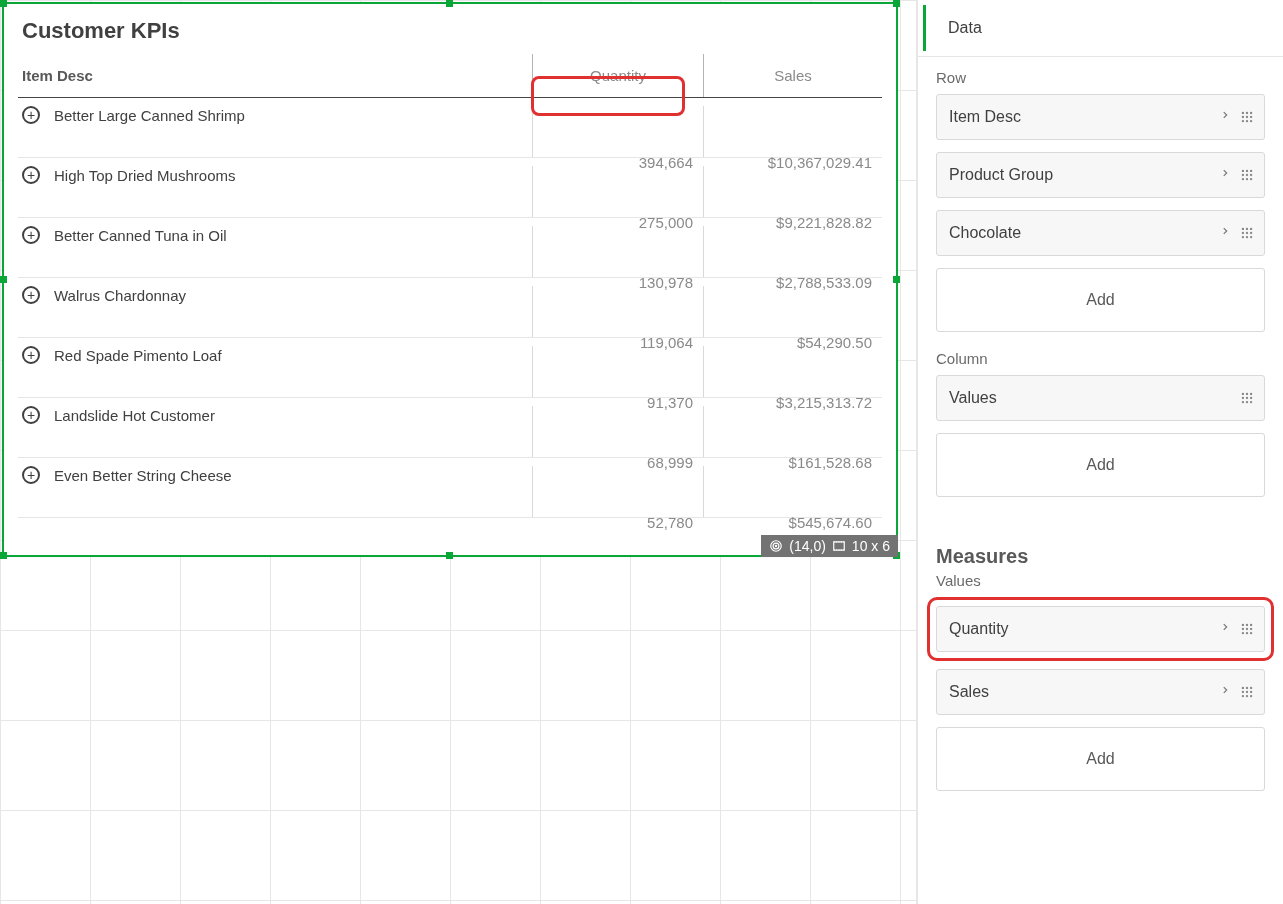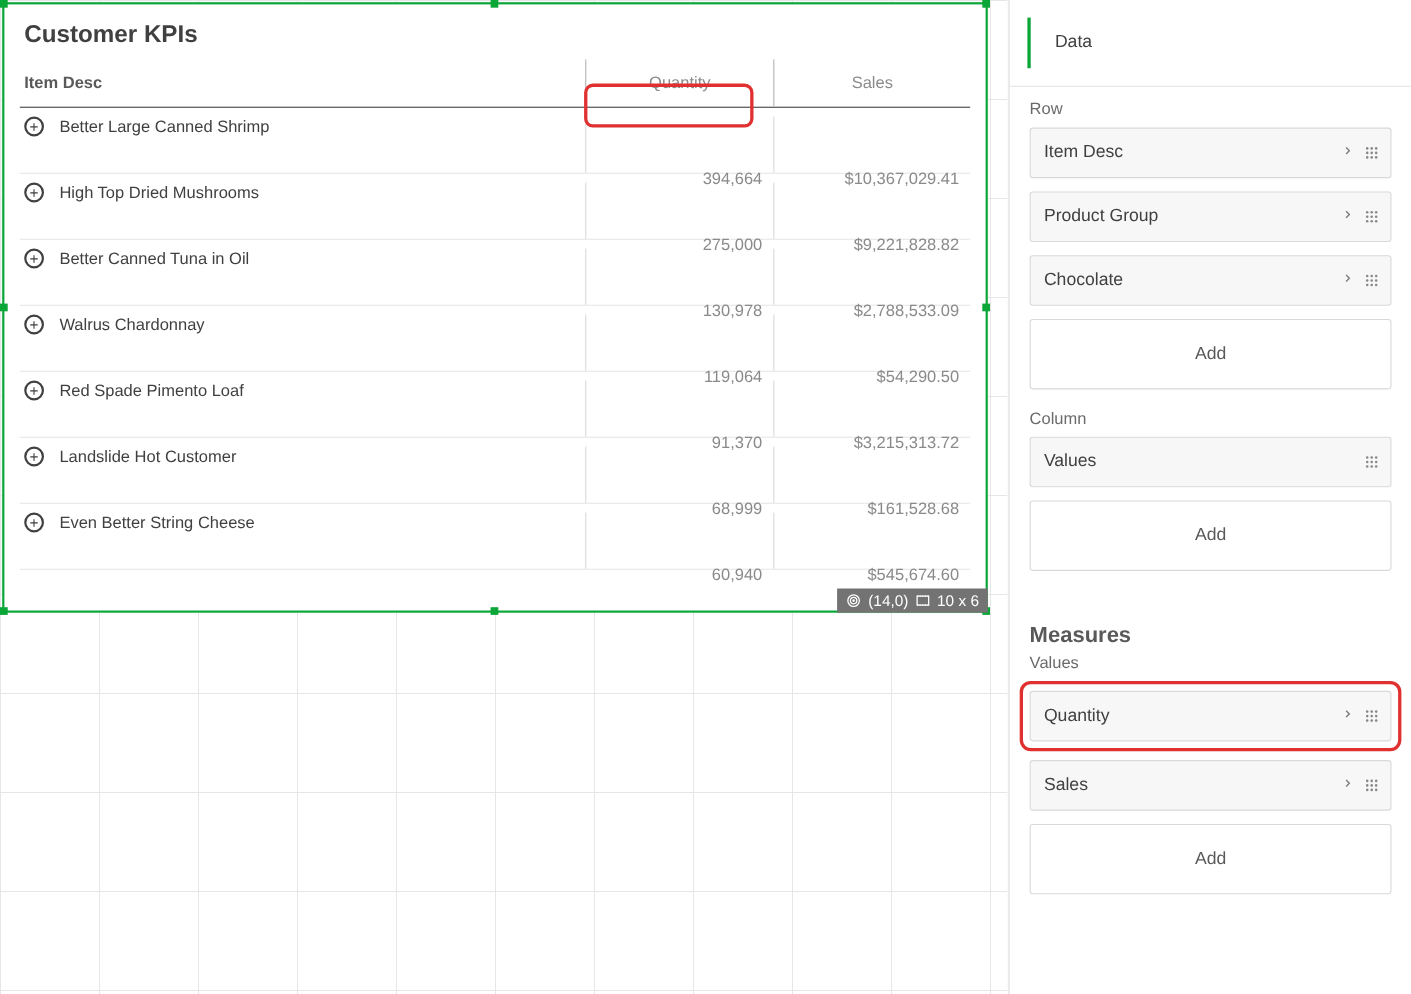--- a/index.html
+++ b/index.html
@@ -166,21 +166,21 @@
   .panel {
     width: 366px;
     background: #fff;
     height: 100%;
     display: flex;
     flex-direction: column;
     border-left: 1px solid #e6e6e6;
   }
   .tab {
     border-bottom: 1px solid #e6e6e6;
-    padding: 16px;
+    padding: 5px;
   }
   .tab-btn {
     display: inline-block;
     padding: 14px 22px;
     font-size: 16px;
     border-left: 3px solid #0aa637;
     color: #404040;
   }
   .panel-body {
     overflow-y: auto;
@@ -334,21 +334,21 @@
               <div class="td-num td-qty">68,999</div>
               <div class="row-sep"></div>
               <div class="td-num td-sales">$161,528.68</div>
             </div>
             <div class="tr">
               <div class="td-item">
                 <span class="expand">+</span>
                 <span>Even Better String Cheese</span>
               </div>
               <div class="row-sep"></div>
-              <div class="td-num td-qty">60,940</div>
+              <div class="td-num td-qty">52,780</div>
               <div class="row-sep"></div>
               <div class="td-num td-sales">$545,674.60</div>
             </div>
           </div>
       </div>
 
       <div class="redbox" style="left:527px; top:72px; width:154px; height:40px;"></div>
 
       <div class="geom-badge">
         <svg width="14" height="14" viewBox="0 0 24 24" fill="none" stroke="#fff" stroke-width="2">

